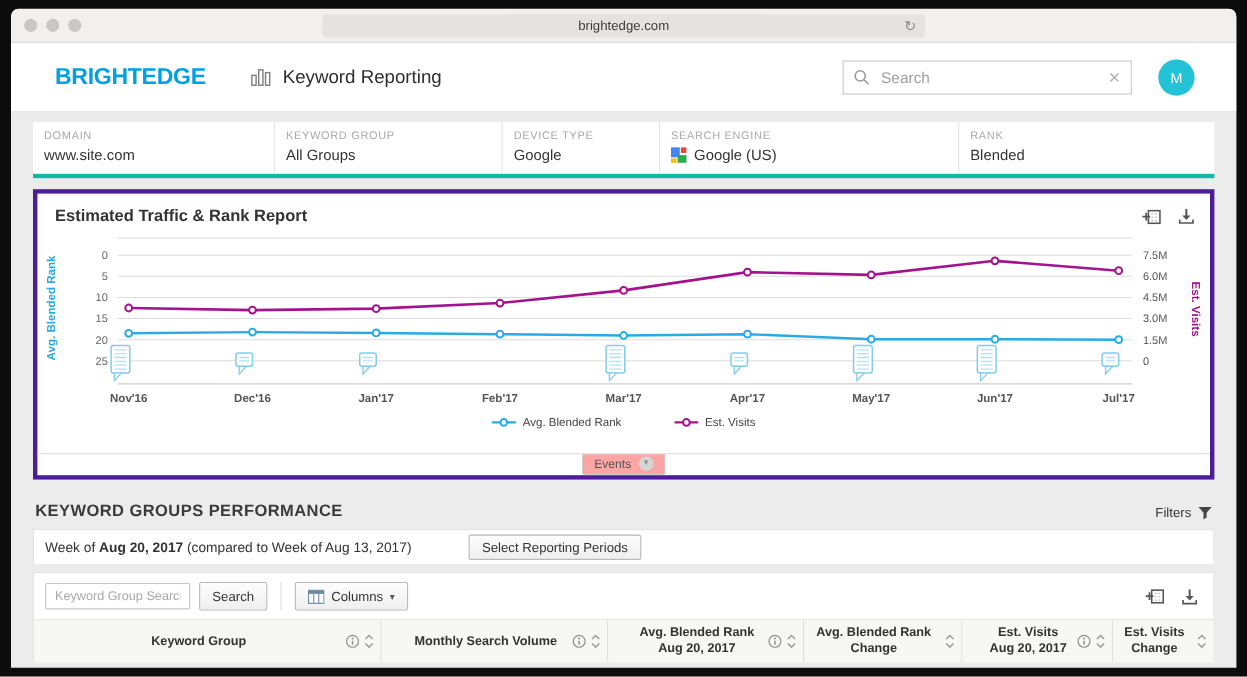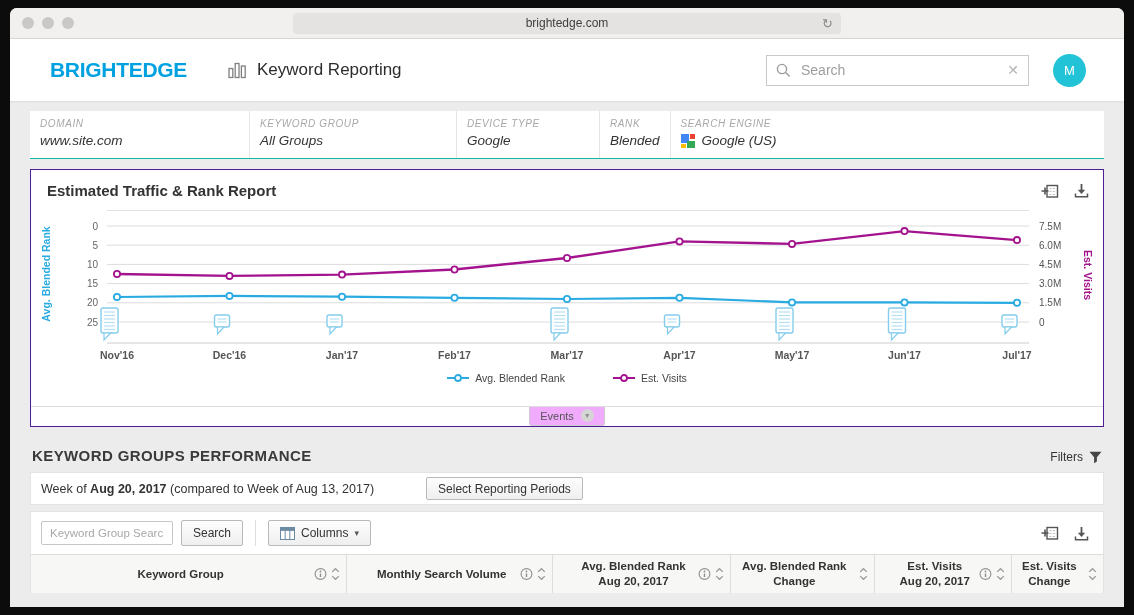--- a/index.html
+++ b/index.html
@@ -14,42 +14,42 @@
   
   .app-header{height:62px;background:#fff;display:flex;align-items:center;padding:0 38px 0 40px;box-shadow:0 1px 2px rgba(0,0,0,.07);position:relative;z-index:2;}
   .logo{font-size:21px;font-weight:bold;color:#00A1E0;letter-spacing:-0.3px;width:178px;}
   .ptitle{display:flex;align-items:center;gap:10px;font-size:17px;color:#2d2d2d;flex:1;}
   .searchbox{width:263px;height:31px;border:1px solid #c9c9c9;display:flex;align-items:center;padding:0 9px;gap:8px;background:#fff;box-sizing:border-box;}
   .searchbox input{border:none;outline:none;flex:1;font-size:14px;color:#333;font-family:inherit;background:transparent;}
   .searchbox input::placeholder{color:#9e9e9e;}
   .close-x{color:#b5b5b5;font-size:14px;line-height:1;}
   .avatar{width:33px;height:33px;border-radius:50%;background:#22C3D6;color:#fff;display:flex;align-items:center;justify-content:center;font-size:13px;margin-left:24px;flex:0 0 auto;}
   
-  .filterbar{margin:10px 20px 0;background:#fff;height:47px;display:flex;border-bottom:1px solid #14b8a6;font-style:italic;}
+  .filterbar{margin:10px 20px 0;background:#fff;height:47px;display:flex;border-bottom:4px solid #14b8a6;}
   .fcell{border-right:1px solid #e4e4e4;padding:7px 10px 0;box-sizing:border-box;cursor:pointer;}
   .fcell:last-child{border-right:none;flex:1;}
   .flabel{font-size:10px;color:#a8a8a8;letter-spacing:.6px;}
   .fvalue{margin-top:4px;font-size:13.5px;color:#333;display:flex;align-items:center;gap:7px;}
   .gicon{position:relative;width:14px;height:14px;display:inline-block;background:#fff;}
   .gicon i{position:absolute;display:block;}
   .gicon .gb{left:0;top:0;width:8px;height:9px;background:#4285f4;}
   .gicon .gr{right:0;top:0;width:5px;height:5px;background:#ea4335;}
   .gicon .gy{left:0;bottom:0;width:5px;height:4px;background:#fbbc05;}
   .gicon .gg{right:0;bottom:0;width:8px;height:7px;background:#34a853;}
   
-  .panel{background:#fff;border:1px solid #4c1d95;margin:10px 20px 0;}
+  .panel{background:#fff;border:4px solid #4c1d95;margin:10px 20px 0;}
   .panel-head{display:flex;justify-content:space-between;align-items:center;padding:12px 14px 6px 16px;}
   .panel-title{font-size:15px;font-weight:bold;color:#333;}
   .icon-group{display:flex;gap:15px;align-items:center;}
   .icon-group svg{cursor:pointer;}
   #chart-svg{display:block;margin:4px auto 0;}
   .legend{display:flex;justify-content:center;gap:48px;padding:5px 0 2px;}
   .legend-item{display:flex;align-items:center;gap:6px;font-size:10.5px;color:#444;cursor:pointer;}
   .events-row{border-top:1px solid #ddd;margin-top:20px;display:flex;justify-content:center;}
-  .events-btn{display:inline-flex;align-items:center;gap:7px;border:1px solid #ccc;border-top:none;background:#f0abfc;padding:2px 10px 3px;font-size:11px;color:#555;border-radius:0 0 3px 3px;cursor:pointer;}
+  .events-btn{display:inline-flex;align-items:center;gap:7px;border:1px solid #ccc;border-top:none;background:#fca5a5;padding:2px 10px 3px;font-size:11px;color:#555;border-radius:0 0 3px 3px;cursor:pointer;}
   .events-caret{width:13px;height:13px;border-radius:50%;background:#d6d6d6;color:#8e8e8e;font-size:7px;display:flex;align-items:center;justify-content:center;}
   
   .perf-row{display:flex;justify-content:space-between;align-items:flex-end;margin:20px 22px 8px;}
   .perf-title{font-size:15px;font-weight:bold;color:#3a3a3a;letter-spacing:.4px;}
   .filters-btn{display:flex;align-items:center;gap:6px;font-size:12px;color:#333;cursor:pointer;}
   .period-bar{background:#fff;margin:0 20px;height:31px;display:flex;align-items:center;padding:0 10px;font-size:12.5px;color:#333;border:1px solid #e3e3e3;gap:38px;}
   .btn{height:23px;padding:0 11px;border:1px solid #b9b9b9;background:linear-gradient(#fdfdfd,#efefef);font-size:12px;color:#333;border-radius:2px;font-family:inherit;cursor:pointer;display:inline-flex;align-items:center;gap:6px;}
   .select-btn{margin-left:14px;}
   .table-panel{background:#fff;margin:6px 20px 0;border:1px solid #e3e3e3;border-bottom:none;}
   .toolbar{display:flex;align-items:center;padding:8px 14px 8px 10px;}
@@ -116,36 +116,36 @@
           <div class="fvalue">
             <span>All Groups</span>
           </div>
         </div>
         <div class="fcell" style="width: 143px;">
           <div class="flabel">DEVICE TYPE</div>
           <div class="fvalue">
             <span>Google</span>
           </div>
         </div>
-        <div class="fcell">
-          <div class="flabel">RANK</div>
-          <div class="fvalue">
-            <span>Blended</span>
-          </div>
-        </div>
         <div class="fcell" style="width: 272px;">
           <div class="flabel">SEARCH ENGINE</div>
           <div class="fvalue">
             <span class="gicon">
               <i class="gb"></i>
               <i class="gr"></i>
               <i class="gy"></i>
               <i class="gg"></i>
             </span>
             <span>Google (US)</span>
+          </div>
+        </div>
+        <div class="fcell">
+          <div class="flabel">RANK</div>
+          <div class="fvalue">
+            <span>Blended</span>
           </div>
         </div>
       </div>
 
     <section class="panel">
       <div class="panel-head">
         <div class="panel-title">Estimated Traffic &amp; Rank Report</div>
         <div class="icon-group">
           <svg width="18" height="16" viewBox="0 0 18 16">
             <rect x="6" y="2.5" width="10.5" height="11.5" fill="none" stroke="#555" stroke-width="1.4"></rect>

